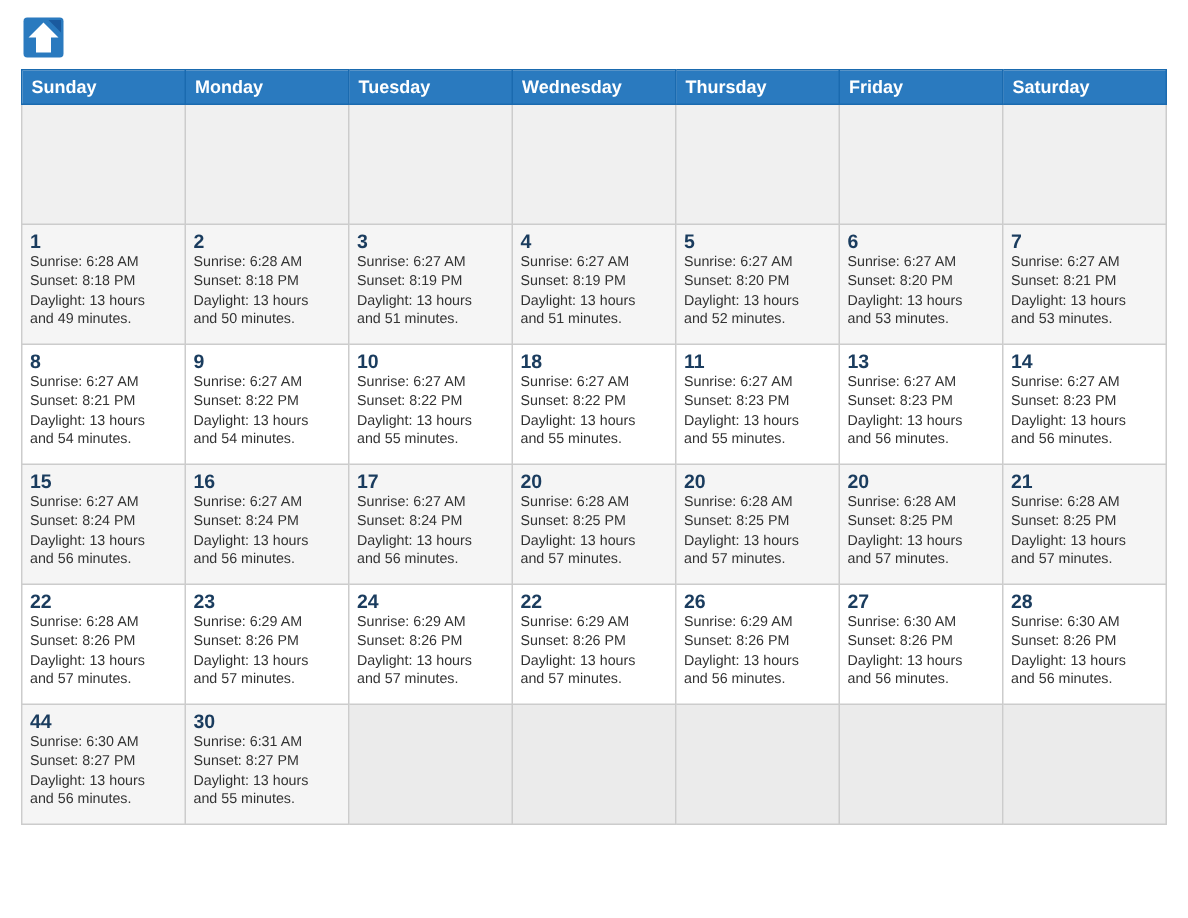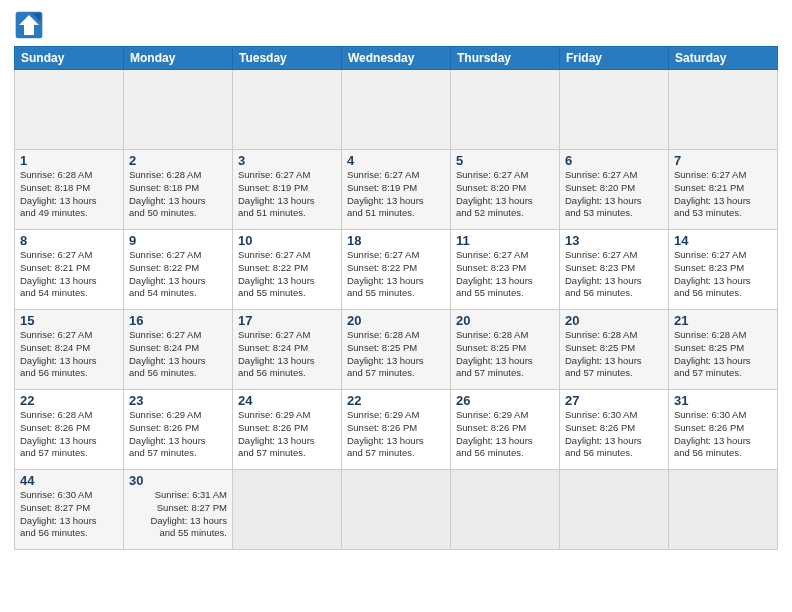--- a/index.html
+++ b/index.html
@@ -329,38 +329,38 @@
 and 56 minutes.</div>
           </td>
           <td>
             <div class="day-num">27</div>
             <div class="day-info" style="white-space: pre-line;">Sunrise: 6:30 AM
 Sunset: 8:26 PM
 Daylight: 13 hours
 and 56 minutes.</div>
           </td>
           <td>
-            <div class="day-num">31</div>
+            <div class="day-num">28</div>
             <div class="day-info" style="white-space: pre-line;">Sunrise: 6:30 AM
 Sunset: 8:26 PM
 Daylight: 13 hours
 and 56 minutes.</div>
           </td>
         </tr>
         <tr class="row-shaded">
           <td>
             <div class="day-num">44</div>
             <div class="day-info" style="white-space: pre-line;">Sunrise: 6:30 AM
 Sunset: 8:27 PM
 Daylight: 13 hours
 and 56 minutes.</div>
           </td>
           <td>
             <div class="day-num">30</div>
-            <div class="day-info" style="white-space: pre-line; text-align: right;">Sunrise: 6:31 AM
+            <div class="day-info" style="white-space: pre-line;">Sunrise: 6:31 AM
 Sunset: 8:27 PM
 Daylight: 13 hours
 and 55 minutes.</div>
           </td>
           <td class="empty"></td>
           <td class="empty"></td>
           <td class="empty"></td>
           <td class="empty"></td>
           <td class="empty"></td>
         </tr>

